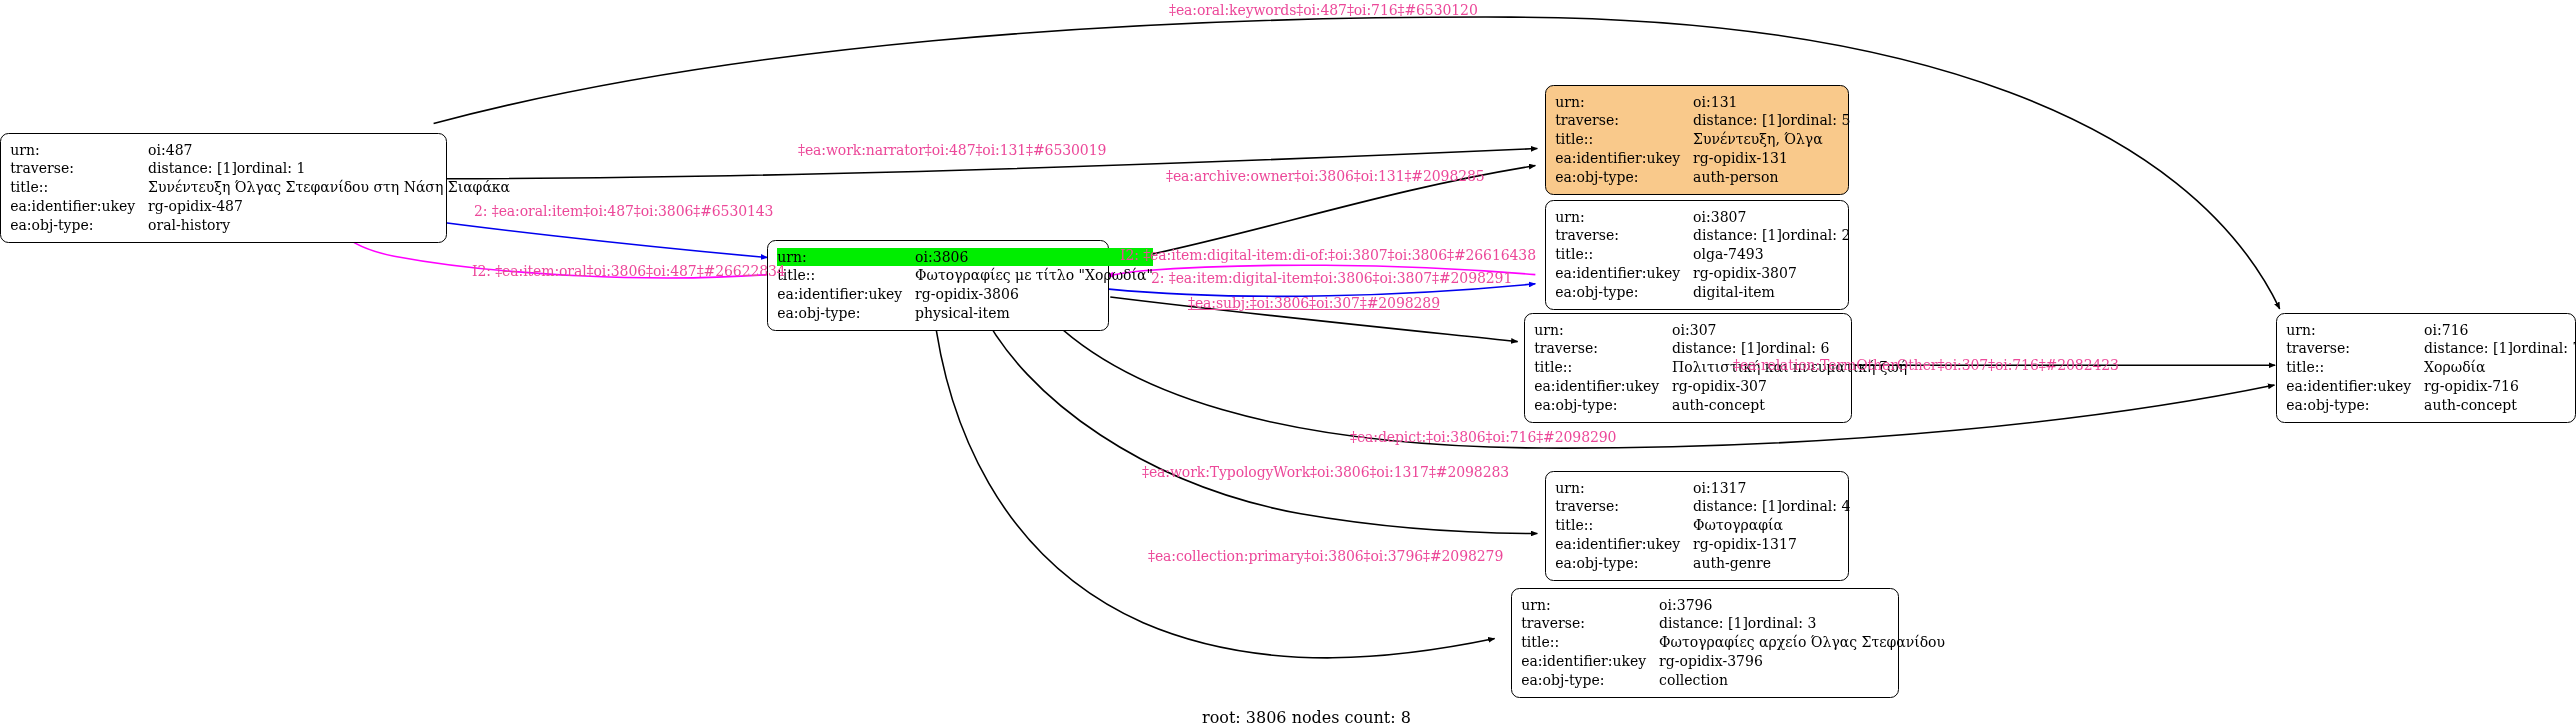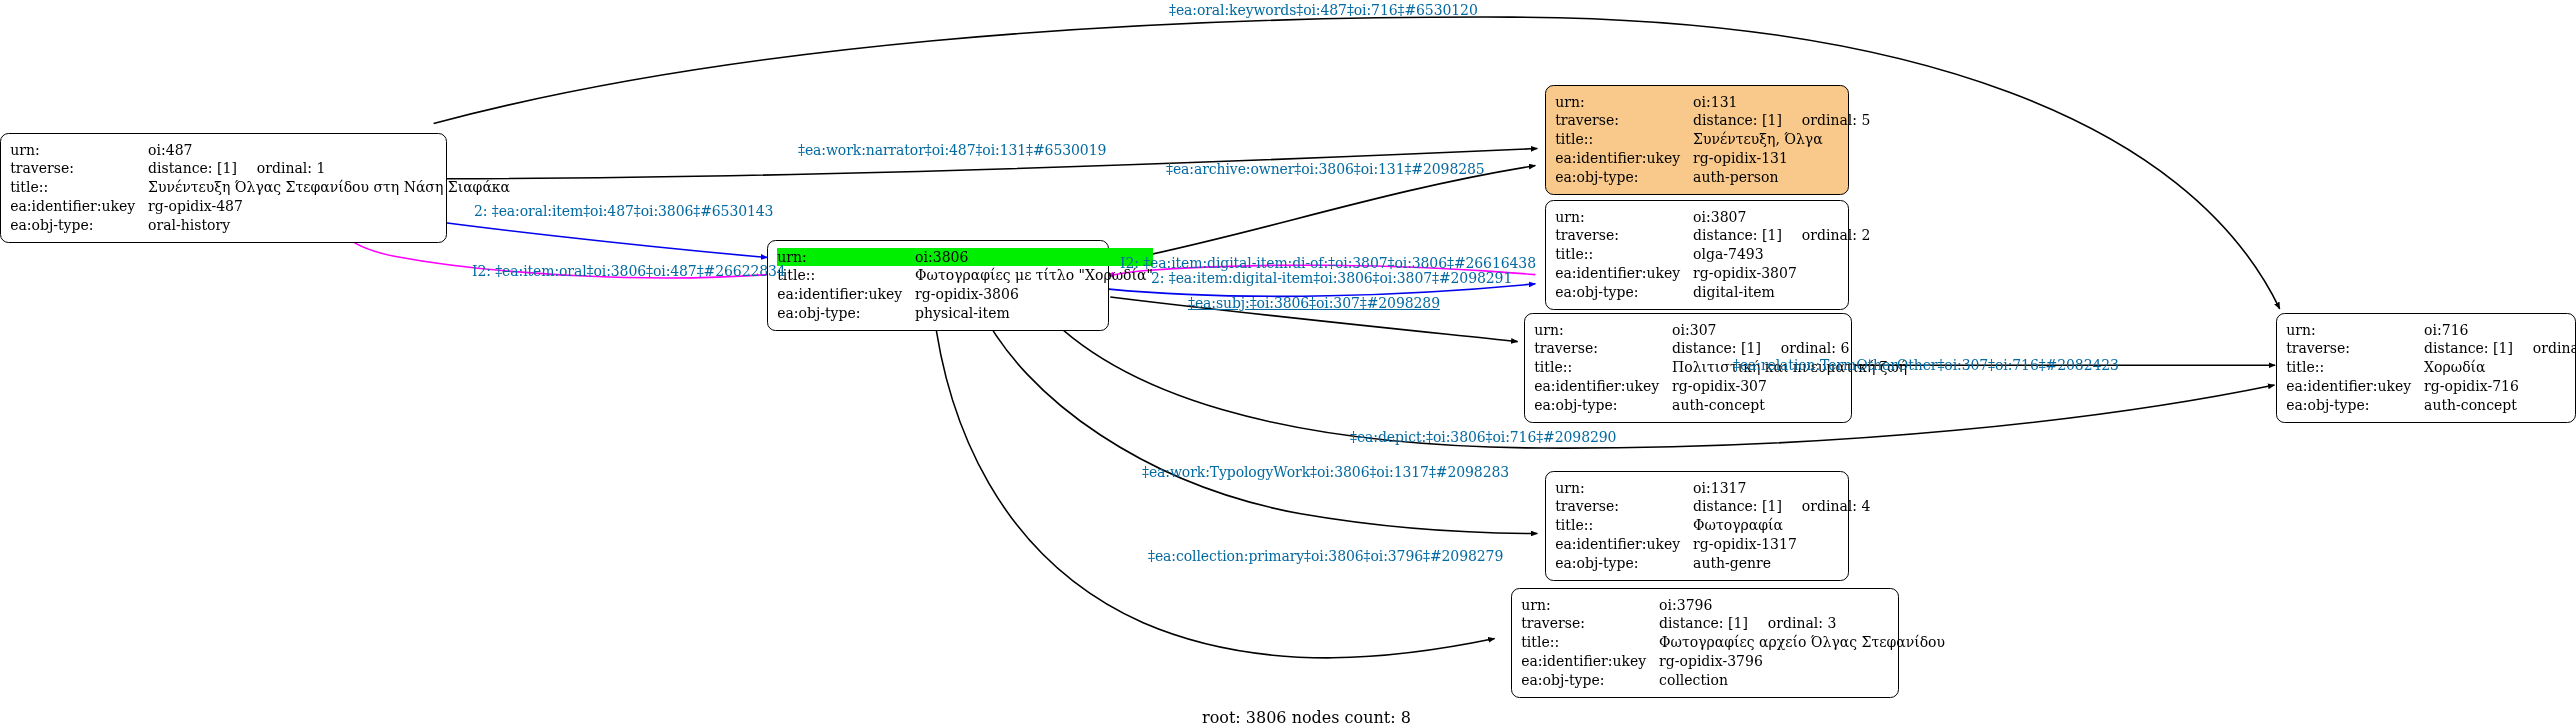--- a/index.html
+++ b/index.html
@@ -26,21 +26,21 @@
   .edge-path { fill: none; stroke-width: 2.4px; }
   .edge-black { stroke: #000000; }
   .edge-blue  { stroke: #0000ee; }
   .edge-magenta { stroke: #ff00ff; }
 
   .edge-label {
     position: absolute;
     white-space: nowrap;
     font-size: 14px;
     line-height: 1;
-    color: #0369a1;
+    color: #ec4899;
     letter-spacing: -0.1px;
   }
 
   .node {
     position: absolute;
     background: #ffffff;
     border: 1.4px solid #000000;
     border-radius: 8.5px;
     padding: 6.6px 9.2px 7.2px 9.2px;
   }
@@ -53,21 +53,21 @@
     font-size: 14px;
     line-height: 1.345;
     white-space: nowrap;
     vertical-align: top;
     color: #000000;
   }
   .cell-k { padding-right: 13px; }
   .row.hl .cell-k, .row.hl .cell-v { background: #00ee00; }
 
   .trav { display: inline-block; }
-  .trav .ord { padding-left: 20px; }
+  .trav .ord { }
 
   .footer {
     position: absolute;
     font-size: 16px;
     color: #000000;
     white-space: nowrap;
   }
 </style>
 </head>
 <body>
@@ -303,24 +303,24 @@
       </div>
       <div class="row">
         <div class="cell-k">ea:obj-type:</div>
         <div class="cell-v">auth-concept</div>
       </div>
     </div>
   </div>
 
   <div class="edge-label" style="left:1169px; top:2.6px;">‡ea:oral:keywords‡oi:487‡oi:716‡#6530120</div>
   <div class="edge-label" style="left:798px; top:143px;">‡ea:work:narrator‡oi:487‡oi:131‡#6530019</div>
-  <div class="edge-label" style="left:1166px; top:162px;">‡ea:archive:owner‡oi:3806‡oi:131‡#2098285</div>
+  <div class="edge-label" style="left:1166px; top:169px;">‡ea:archive:owner‡oi:3806‡oi:131‡#2098285</div>
   <div class="edge-label" style="left:474px;  top:204px;">2: ‡ea:oral:item‡oi:487‡oi:3806‡#6530143</div>
   <div class="edge-label" style="left:472px;  top:264px;">I2: ‡ea:item:oral‡oi:3806‡oi:487‡#26622834</div>
-  <div class="edge-label" style="left:1120px; top:256px;text-align:right;">I2: ‡ea:item:digital-item:di-of:‡oi:3807‡oi:3806‡#26616438</div>
+  <div class="edge-label" style="left:1120px; top:248px;text-align:right;">I2: ‡ea:item:digital-item:di-of:‡oi:3807‡oi:3806‡#26616438</div>
   <div class="edge-label" style="left:1151px; top:271px;">2: ‡ea:item:digital-item‡oi:3806‡oi:3807‡#2098291</div>
   <div class="edge-label" style="left:1188px; top:296px;text-decoration:underline;">‡ea:subj:‡oi:3806‡oi:307‡#2098289</div>
   <div class="edge-label" style="left:1733px; top:358px;">‡ea:relation:TermOtherOther‡oi:307‡oi:716‡#2082423</div>
   <div class="edge-label" style="left:1350px; top:430px;">‡ea:depict:‡oi:3806‡oi:716‡#2098290</div>
   <div class="edge-label" style="left:1142px; top:465px;">‡ea:work:TypologyWork‡oi:3806‡oi:1317‡#2098283</div>
   <div class="edge-label" style="left:1148px; top:549px;">‡ea:collection:primary‡oi:3806‡oi:3796‡#2098279</div>
 
   <div class="footer" style="left:1202px; top:708px;">root: 3806 nodes count: 8</div>
 
 </div>

